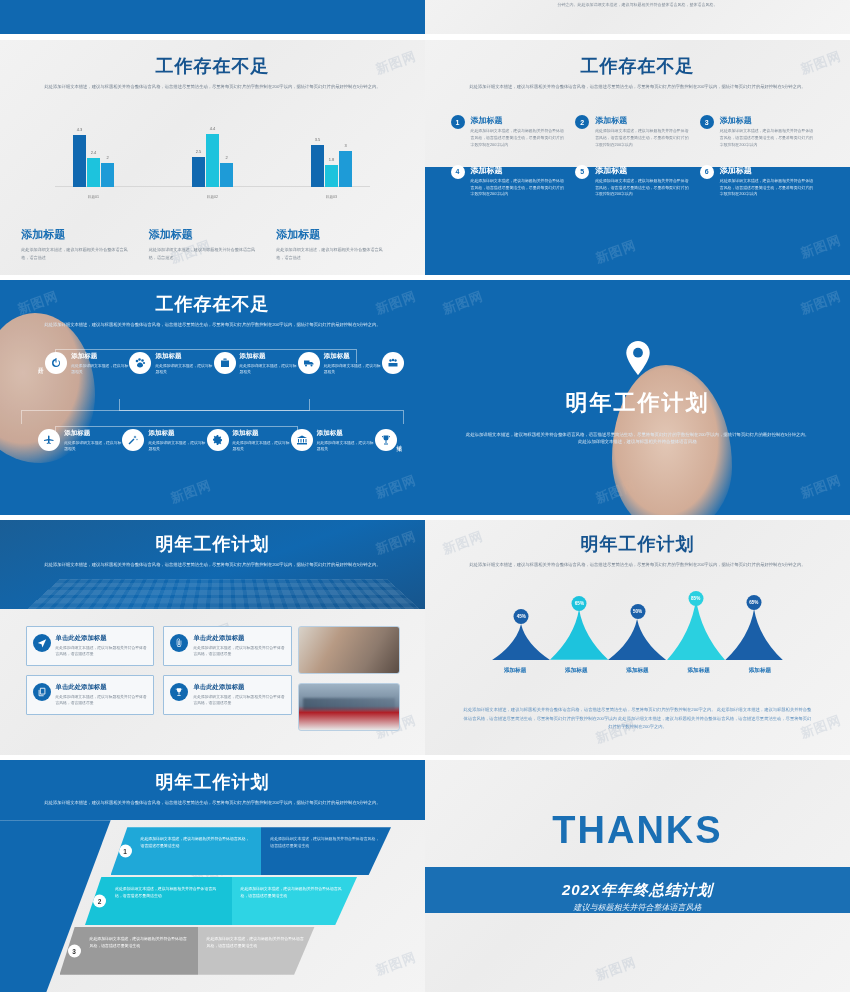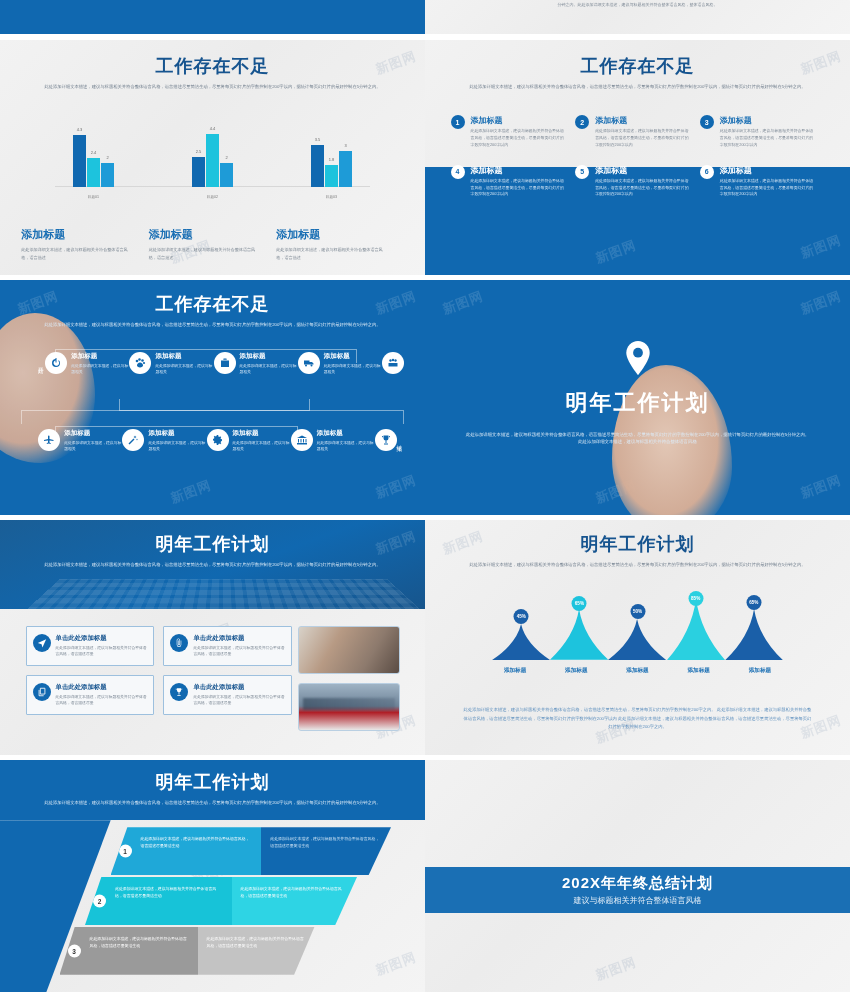--- a/index.html
+++ b/index.html
@@ -184,21 +184,21 @@
   .band.k2 .bright{ background:#2ed4e4; color:#ffffff; }
   .band.k3 .bleft{ background:#9a9a9a; color:#fff; }
   .band.k3 .bright{ background:#c3c3c3; color:#fff; }
   .tab{ position:absolute; left:-34px; top:-8px; width:46px; height:14px; background:#1c1c1c;
         clip-path:polygon(0 0,100% 0,76% 100%,22% 100%); }
 
   
   .thanks{ position:absolute; left:0; right:0; top:21%; text-align:center;
            color:#1a6fb4; font-weight:bold; font-size:38px; letter-spacing:2px; }
   .thanksband{ position:absolute; left:0; right:0; top:46%; height:20%; background:#1a6fb4;
-               display:flex; flex-direction:column; align-items:center; justify-content:center; }
+               display:flex; flex-direction:column; align-items:center; justify-content:flex-end;font-style:italic; }
   .thanksband h3{ color:#fff; font-size:15px; font-weight:bold; letter-spacing:1px; }
   .thanksband p{ color:#e3eef8; font-size:8px; margin-top:2px; }
 
   
   .cutrow{ position:absolute; left:0; top:0; width:425px; height:34px; }
   .cutrow.r{ left:425px; }
 </style>
 </head>
 <body>
 
@@ -641,19 +641,20 @@
         <div class="bright">
             <p>此处添加详细文本描述，建议与标题相关并符合整体语言风格，语言描述尽量简洁生动</p>
           </div>
       </div>
     </div>
   </div>
 
   <div class="slide lightbg" style="left:425px;top:760px;width:425px;height:232px;">
     <div class="wm bl">新图网</div>
     <div class="wm br onblue" style="bottom:36%;color:rgba(255,255,255,.18);">新图网</div>
+    <div class="thanks">THANKS</div>
     <div class="thanksband">
       <h3>202X年年终总结计划</h3>
       <p>建议与标题相关并符合整体语言风格</p>
     </div>
   </div>
 
 </div>
 
 </body></html>

